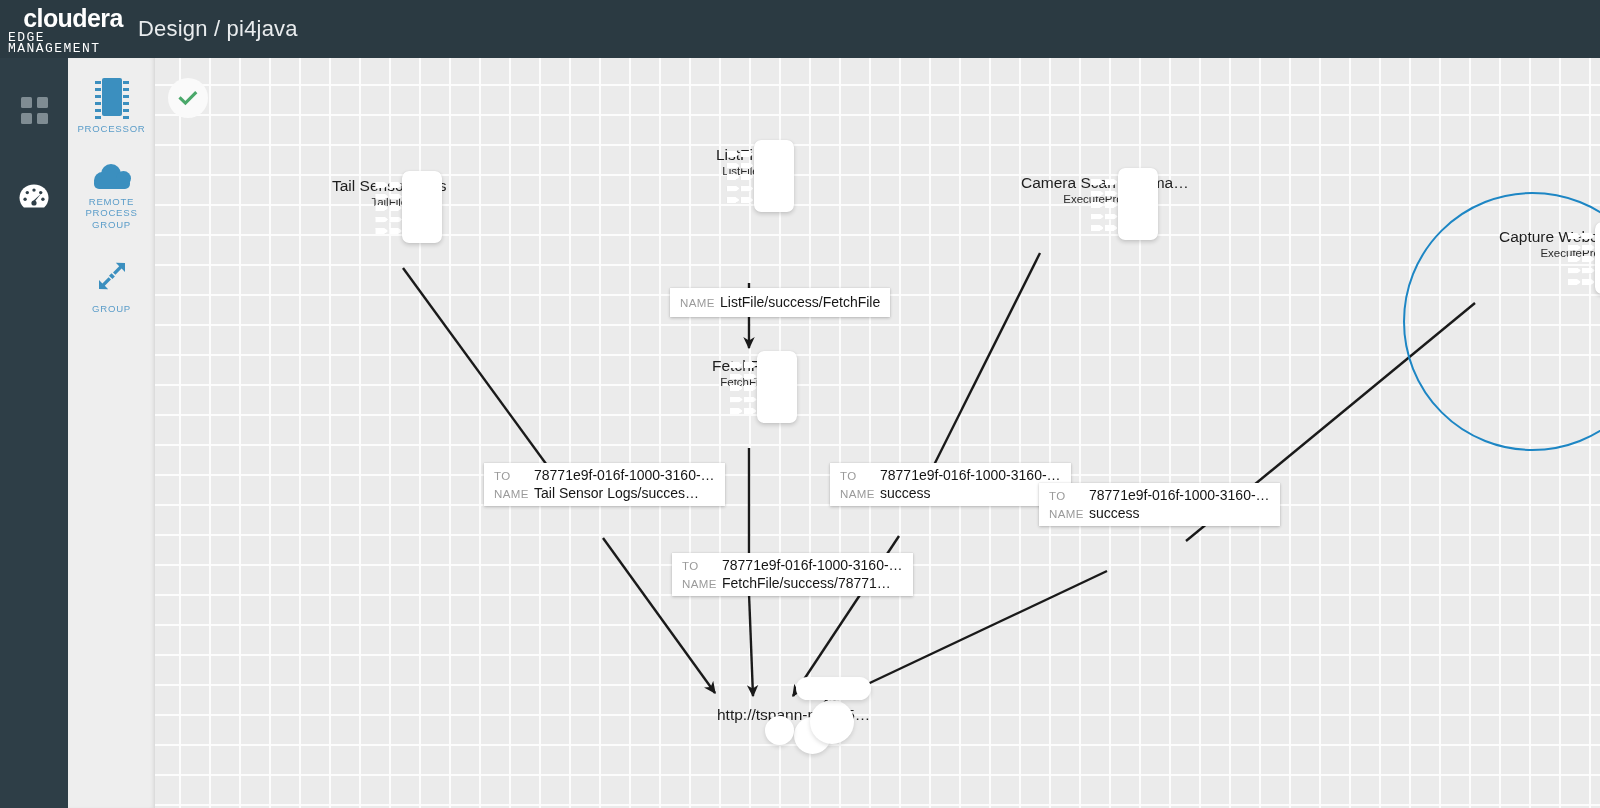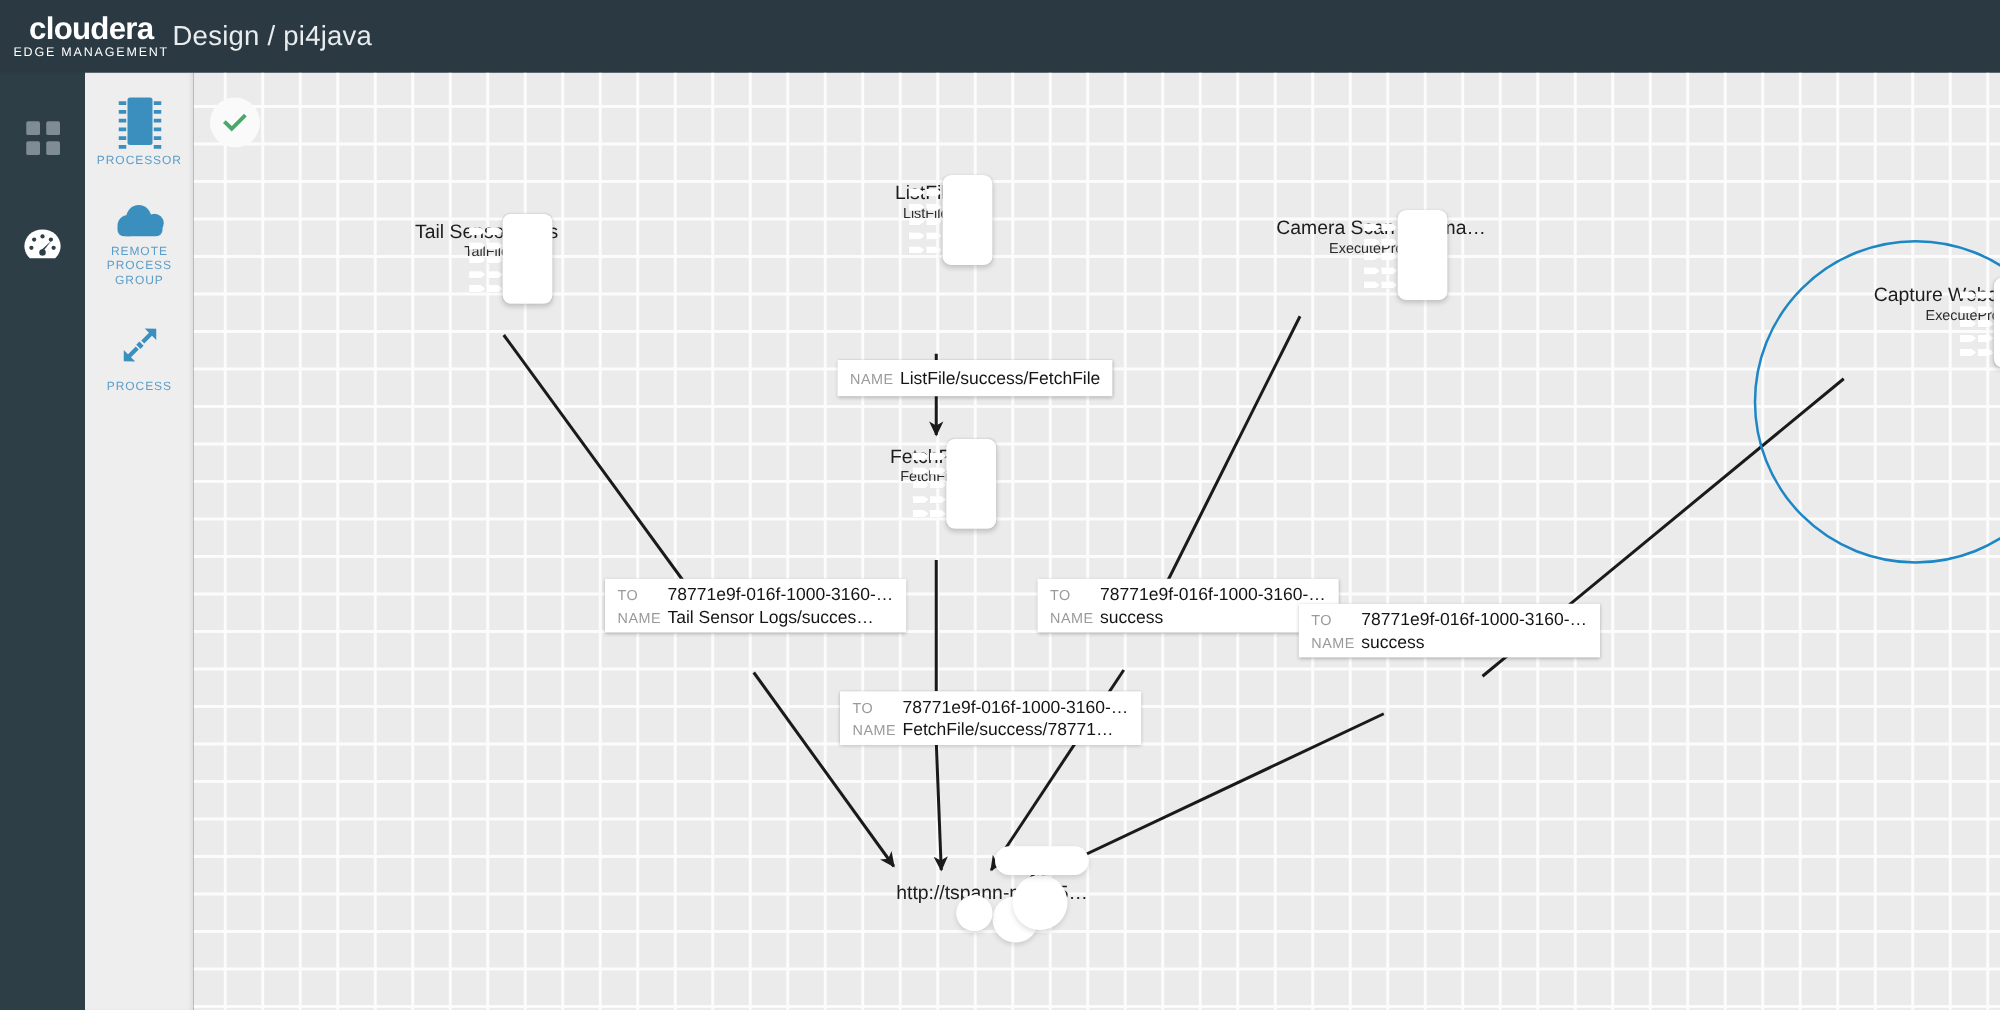--- a/index.html
+++ b/index.html
@@ -20,22 +20,23 @@
   }
   #brand {
     width: 138px; padding-left: 8px;
     display: flex; flex-direction: column; align-items: center; justify-content: center;
   }
   #brand .wordmark {
     color: #ffffff; font-size: 25px; font-weight: bold; letter-spacing: -0.6px;
     line-height: 26px;
   }
   #brand .subwordmark {
-    color: #ffffff; font-size: 10px; letter-spacing: 1.45px; line-height: 11px;
+    color: #ffffff; font-size: 13px; letter-spacing: 1.45px; line-height: 11px;
     margin-top: 1px;
+    font-family: Liberation Mono, monospace;
   }
   #breadcrumb {
     color: #e9ecee; font-size: 22px; font-weight: 400;
     letter-spacing: 0.2px;
   }
 
   
   #rail {
     position: absolute; top: 58px; left: 0; width: 68px; height: 750px;
     background: #2e3e47; z-index: 30;
@@ -256,21 +257,21 @@
     </div>
 
     <div class="pal-item" id="pal-funnel">
       <span>
         <svg width="32" height="32" viewBox="0 0 32 32">
           <path d="M29 3 L29 12 L25.6 8.6 L19.4 14.8 L17 12.4 L23.2 6.2 L19.8 2.8 Z" fill="#3b8fbf"></path>
           <path d="M3 29 L3 20 L6.4 23.4 L12.6 17.2 L15 19.6 L8.8 25.8 L12.2 29.2 Z" fill="#3b8fbf"></path>
           <path d="M15.5 13.2 L18.9 16.6 L16.4 19.1 L13 15.7 Z" fill="#3b8fbf"></path>
         </svg>
       </span>
-      <div class="pal-label">PROCESS</div>
+      <div class="pal-label">GROUP</div>
     </div>
   </div>
 
   <div id="canvas">
 
     <svg id="svg-links" viewBox="0 0 1445 750" preserveAspectRatio="none">
       <defs>
         <marker id="ah" viewBox="0 0 10 10" refX="8.4" refY="5" markerWidth="5.4" markerHeight="5.4" orient="auto-start-reverse">
           <path d="M 0 0.6 L 9.4 5 L 0 9.4 L 2.6 5 Z" fill="#1a1a1a"></path>
         </marker>

